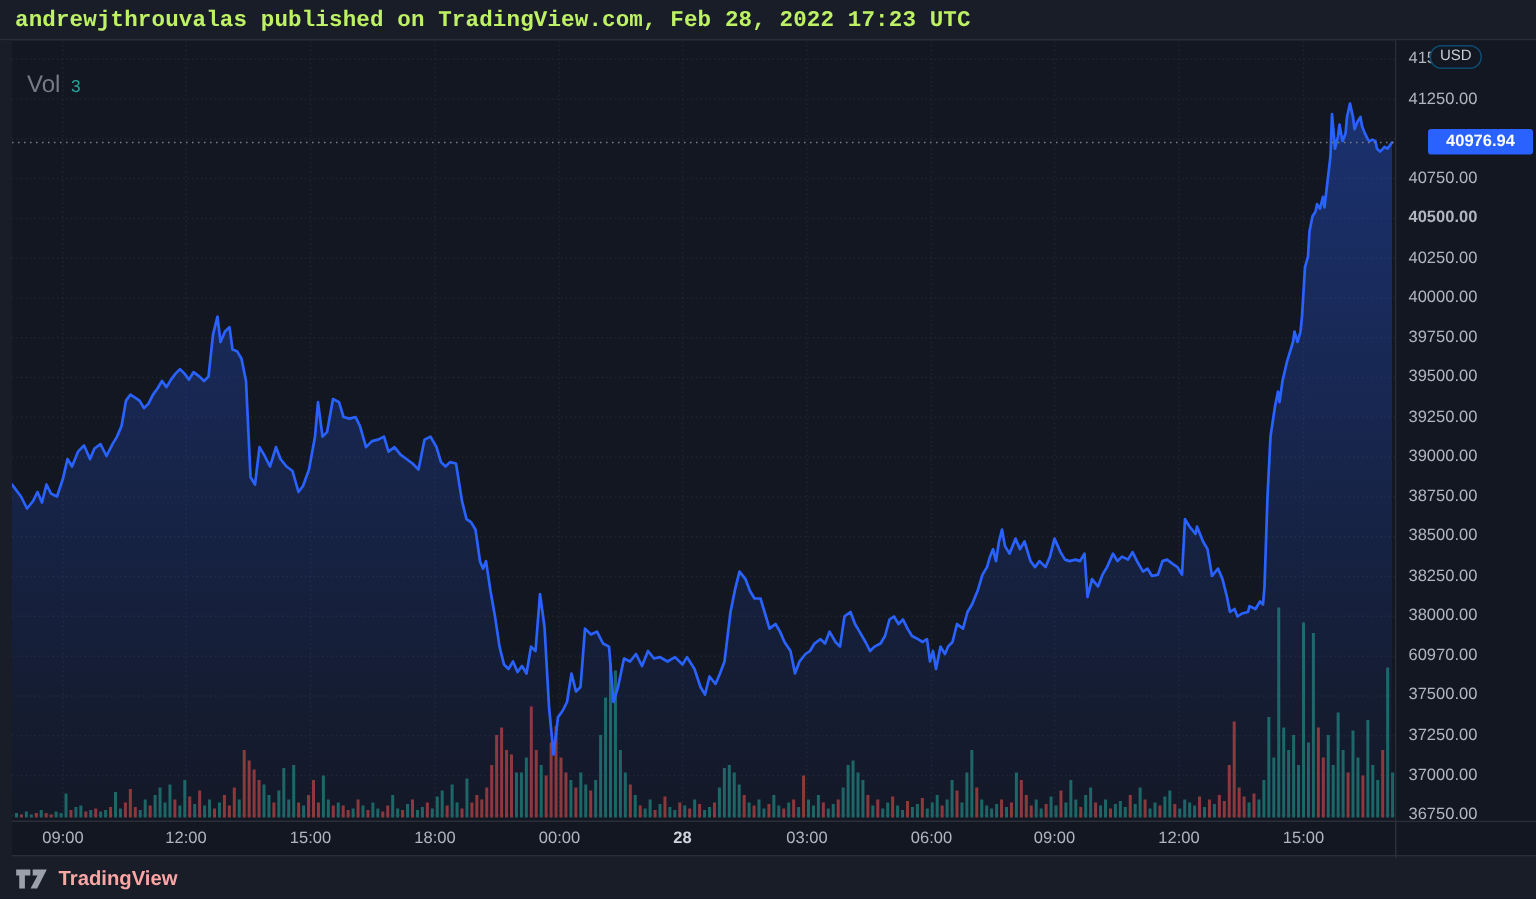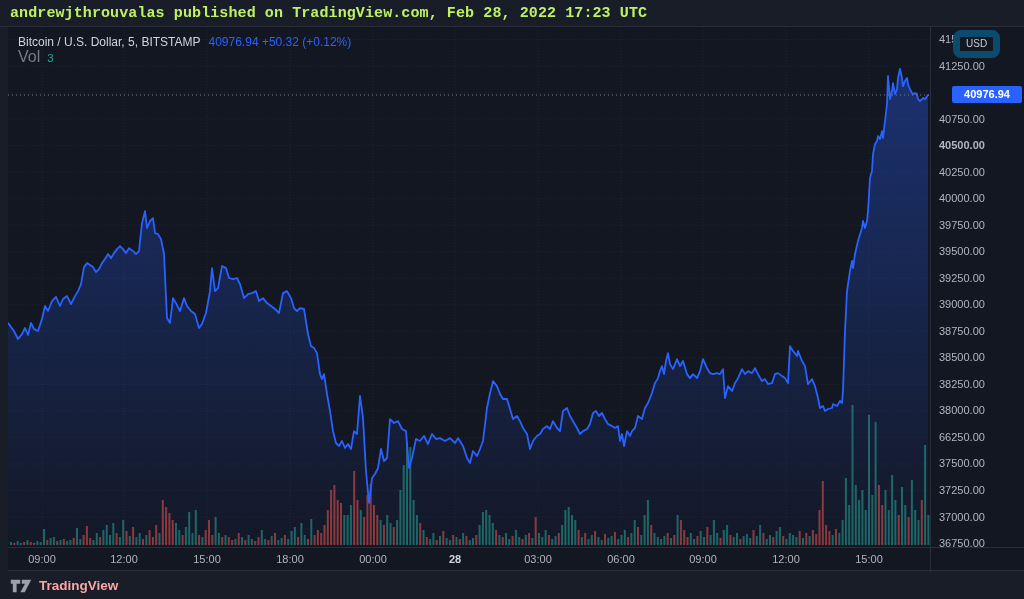--- a/index.html
+++ b/index.html
@@ -25,21 +25,21 @@
   #legend .title { color:#d1d4dc; font-size:12px; }
   #legend .vals  { color:#2962ff; font-size:12px; margin-left:8px; }
   #legend-row2 { position:absolute; left:18px; top:22px; line-height:15px; }
   #legend-row2 .vol { color:#787b86; font-size:16px; }
   #legend-row2 .volval { color:#26a69a; font-size:11.5px; margin-left:7px; }
 
   
   #price-axis { position:absolute; left:931px; top:0; width:93px; height:520px; background:#131722; }
   .price-label { position:absolute; left:8px; color:#b2b5be; font-size:11px; }
   #usd-badge { position:absolute; left:22px; top:3px; padding:1px 6px 2px 6px; background:#131722;
-               border:7px solid #0c4a6e; border-radius:8px; color:#c9ccd2; font-size:10px; }
+               border:1px solid #0c4a6e; border-radius:8px; color:#c9ccd2; font-size:10px; }
   #price-tag { position:absolute; left:21px; width:70px; height:17px; background:#2962ff; border-radius:2px;
                color:#ffffff; font-size:11px; font-weight:600; text-align:center; line-height:17px; }
 
   
   #time-axis { position:absolute; left:8px; top:521px; width:922px; height:24px; overflow:hidden; }
   .time-label { position:absolute; top:5px; transform:translateX(-50%); color:#b2b5be; font-size:11px; }
   .time-label.bold { color:#d1d4dc; font-weight:bold; }
 
   
   #bottom-bar { position:absolute; left:0; top:572px; width:1024px; height:27px; background:#181d28;
@@ -386,43 +386,40 @@
             <rect x="927.4" y="514" width="2" height="30" fill="#26a69a" fill-opacity="0.55"></rect>
           </g>
           <path d="M8,322L14,330L18,338L22,333.1L25,327L28,334L31,322L34,328.1L38,330L42,318L45,305L48,310L52,300.1L56,296L60,305L63,298L67,295.1L71,303L75,295.1L78,290.1L81,283.1L84,266.1L87,262.1L90,264.1L93,266.1L96,271.1L99,268.1L102,262.1L105,258L108,253L111,257.1L114,252.1L117,248.1L120,245.1L123,248.1L126,252.1L129,247.1L133,250.1L136,253L139,250.1L142,222.1L145,210.1L147,227L150,220L153,217.1L155,232L158,233.1L161,238.1L164,253L167,317L170,322L173,297.1L176,302.1L180,310L184,297.1L187,305L191,310L195,313L199,327L202,323L206,312L210,290.1L212,267.1L215,290.1L218,287.1L222,265L226,267.1L229,277L233,278.1L237,277L240,283.1L244,297.1L248,293.1L252,292.1L256,290.1L259,300.1L263,297.1L267,302.1L271,305L275,308L279,312L283,292.1L287,290.1L291,297.1L294,307.1L297,310L300,307.1L304,308L308,333.1L311,345.1L314,347.1L317,352.1L320,373.1L322,378.1L324,373.1L327,393L330,410L333,430.1L336,442L339,445L342,440L345,447L348,443L351,448L354,430.1L357,433L360,395L363,417L366,470.1L369,502L372,477.1L375,473L378,467L381,448L384,460L387,457L390,418.1L394,422L398,420.1L402,428L406,430.1L409,467L412,457L416,438L420,440L424,435L428,443L432,433L436,438L440,437.1L445,440L450,437.1L455,442L458,437.1L463,445L467,457L470,462L473,450L477,455L480,448L483,440L487,407L490,392.1L493,380.1L497,385.1L500,393L503,398L507,398L510,408L513,418.1L517,415L520,420.1L523,427L527,433L530,448L533,440L537,435L540,433L543,428L547,425.1L550,428L553,420.1L557,427L560,430.1L563,409.9L567,407L570,415L573,420.1L577,427L580,433L583,430.1L587,428L590,423L593,412L596,410L599,415L602,412L605,418.1L608,423L612,425.1L615,427L618,425.1L620,440L622,433L624,445L627,430.1L630,435L632,430.1L635,427L638,415L642,418.1L645,407L648,402L652,392.1L655,382.1L658,377.1L660,370.1L662,365.1L664,373.1L666,360L668,352.1L670,363.1L673,368.1L677,358.1L680,365.1L683,360L687,373.1L690,377.1L693,373.1L697,377.1L700,370.1L703,358.1L707,367.1L710,372.1L713,373.1L717,372.1L720,373.1L723,368.1L725,397L728,385.1L732,390L735,382.1L738,377.1L742,368.1L745,373.1L748,370.1L752,372.1L755,367.1L758,373.1L762,380.1L765,378.1L768,383L772,382.1L775,373.1L778,372.1L782,375.1L785,377.1L788,382.1L790,345.1L793,350L797,355L798,350L802,360L805,365.1L808,383L812,378.1L815,385.1L818,397L820,407L823,405L825,410L828,408L832,407L833,403.1L837,405L840,400L842,402L843,390L845,330L847,290.1L850,270L852,260L853,267.1L855,253L858,240.1L862,227L863,220L865,227L867,220L868,210.1L870,177.1L872,170.1L873,153.1L875,143.1L877,140.1L878,135.1L880,138.1L882,130.2L883,137.2L887,103L888,75L890,98.1L892,90L893,82.1L895,93.1L897,88.1L898,77L900,68L902,77L903,85.1L905,80.1L907,77L908,83L910,88.1L912,92.1L913,93.1L915,92.1L917,93.1L918,98.1L920,100.1L922,98.1L923,97L925,98.1L928,94" fill="none" stroke="#2962ff" stroke-width="1.8" stroke-linejoin="round" stroke-linecap="round"></path>
           <line x1="8" y1="93.97712719999976" x2="930" y2="93.97712719999976" stroke="#7a7f8a" stroke-width="1" stroke-dasharray="1 3"></line>
         </g>
       </svg>
     <div id="left-gutter"></div>
     <div id="axis-sep-v"></div>
     <div id="axis-sep-h"></div>
 
-    <div id="legend">
-      <span class="title">Bitcoin / U.S. Dollar, 5, BITSTAMP</span><span class="vals">40976.94  +50.32 (+0.12%)</span>
-    </div>
     <div id="legend-row2">
       <span class="vol">Vol</span><span class="volval">3</span>
     </div>
 
     <div id="price-axis">
       <div class="price-label" style="top: 5.97px;">41500.00</div>
         <div class="price-label" style="top: 32.5px;">41250.00</div>
         <div class="price-label" style="top: 85.56px;">40750.00</div>
         <div class="price-label" style="top: 112.09px; font-weight: bold;">40500.00</div>
         <div class="price-label" style="top: 138.62px;">40250.00</div>
         <div class="price-label" style="top: 165.15px;">40000.00</div>
         <div class="price-label" style="top: 191.68px;">39750.00</div>
         <div class="price-label" style="top: 218.21px;">39500.00</div>
         <div class="price-label" style="top: 244.74px;">39250.00</div>
         <div class="price-label" style="top: 271.27px;">39000.00</div>
         <div class="price-label" style="top: 297.8px;">38750.00</div>
         <div class="price-label" style="top: 324.33px;">38500.00</div>
         <div class="price-label" style="top: 350.86px;">38250.00</div>
         <div class="price-label" style="top: 377.39px; text-align: center;">38000.00</div>
-        <div class="price-label" style="top: 403.92px;">66250.00</div>
+        <div class="price-label" style="top: 403.92px;">60970.00</div>
         <div class="price-label" style="top: 430.45px;">37500.00</div>
         <div class="price-label" style="top: 456.98px;">37250.00</div>
         <div class="price-label" style="top: 483.51px;">37000.00</div>
         <div class="price-label" style="top: 510.04px;">36750.00</div>
         <div id="usd-badge">USD</div>
       <div id="price-tag" style="top: 59.4771px;">40976.94</div>
     </div>
 
     <div id="time-axis">
         <div class="time-label" style="left: 34px;">09:00</div>

